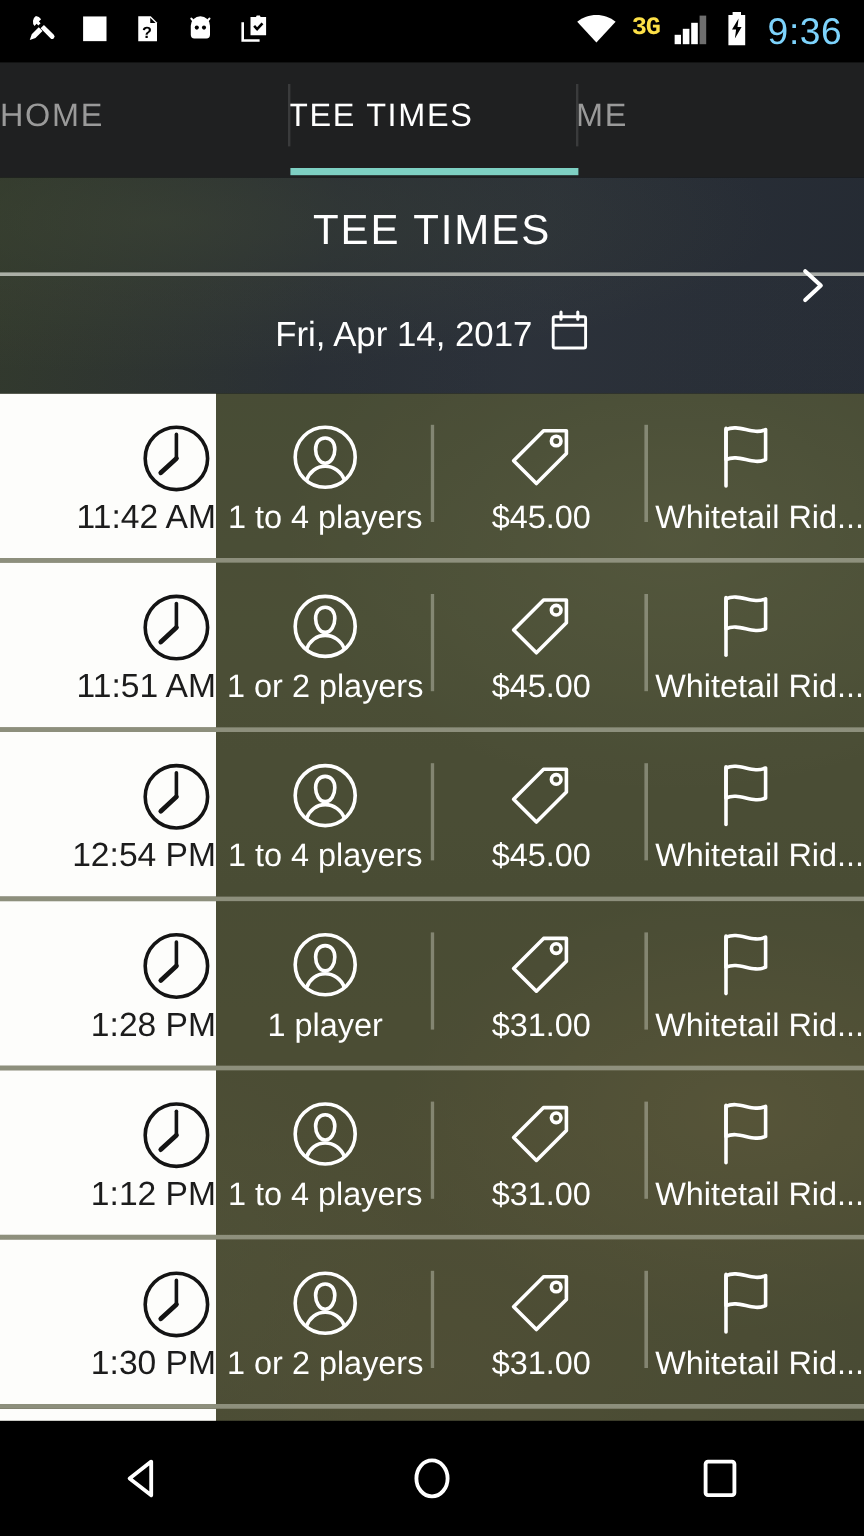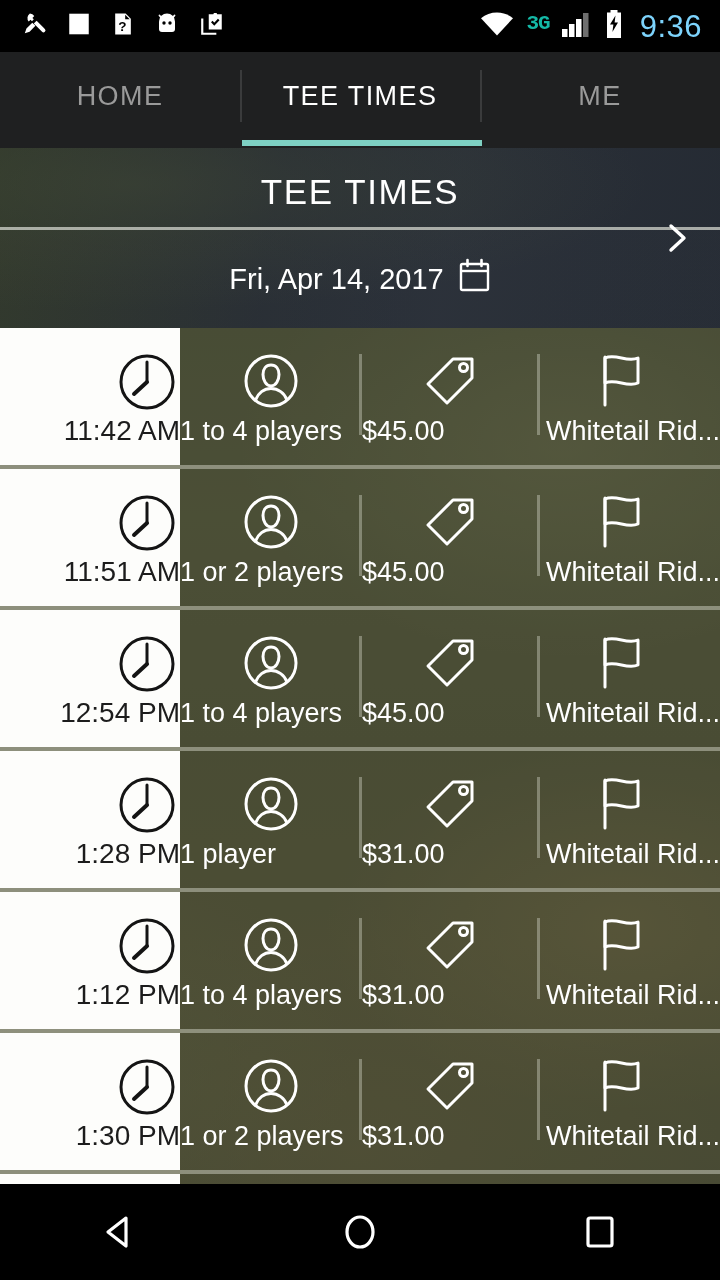--- a/index.html
+++ b/index.html
@@ -12,30 +12,30 @@
   #screen{ position:relative; width:720px; height:1280px; overflow:hidden; background:#000; }
 
   
   #status-bar{
     position:absolute; left:0; top:0; width:720px; height:52px;
     background:#000; display:flex; align-items:center;
   }
   .sb-left{ display:flex; align-items:center; gap:18px; padding-left:22px; }
   .sb-right{ display:flex; align-items:center; gap:12px; margin-left:auto; padding-right:18px; }
   .sb-clock{ color:#7dd3fc; font-size:31px; letter-spacing:.5px; line-height:1; padding-left:4px;}
-  .sb-3g{ color:#14b8a6; font-size:21px; font-weight:bold; letter-spacing:-1px;
+  .sb-3g{ color:#fde047; font-size:21px; font-weight:bold; letter-spacing:-1px;
           font-family:"Liberation Mono", monospace; line-height:1; margin-bottom:6px;}
 
   
   #tab-bar{
     position:absolute; left:0; top:52px; width:720px; height:96px;
     background:#1f2021; display:flex; align-items:stretch;
   }
   .tab{
-    flex:1; position:relative; display:flex; align-items:center; justify-content:center;
+    flex:1; position:relative; display:flex; align-items:center; 
     font-size:27px; letter-spacing:1.4px; color:#9a9a9a; padding-bottom:8px;
   }
   .tab.active{ color:#ffffff; }
   .tab .divider{
     position:absolute; left:0; top:18px; bottom:26px; width:2px; background:#3a3b3c;
   }
   .tab-underline{
     position:absolute; left:242px; top:140px; width:240px; height:6px; background:#7ed0c3;
   }
 
@@ -94,21 +94,21 @@
     display:flex; flex-direction:column; align-items:flex-end; justify-content:center;
     gap:2px; position:relative; z-index:2;
   }
   .row-time .lbl{ color:#1c1c1c; font-size:28px; line-height:1; }
   .row-body{
     flex:1; display:flex; align-items:stretch; position:relative; z-index:2;
     background:rgba(74,78,54,.52);
   }
   .cell{
     position:relative; display:flex; flex-direction:column;
-    justify-content:center; gap:4px;
+    align-items:center; justify-content:center; gap:4px;
     color:#fff; font-size:27px; overflow:hidden; white-space:nowrap;
   }
   .cell.players{ flex:0 0 182px; }
   .cell.price{ flex:0 0 178px; }
   .cell.course{ flex:1 1 auto; align-items:flex-start; padding-left:4px; }
   .cell.course .lbl{ padding-left:2px; }
   .cell .vdiv{
     position:absolute; right:0; top:26px; bottom:30px; width:3px;
     background:rgba(210,212,198,.42);
   }

